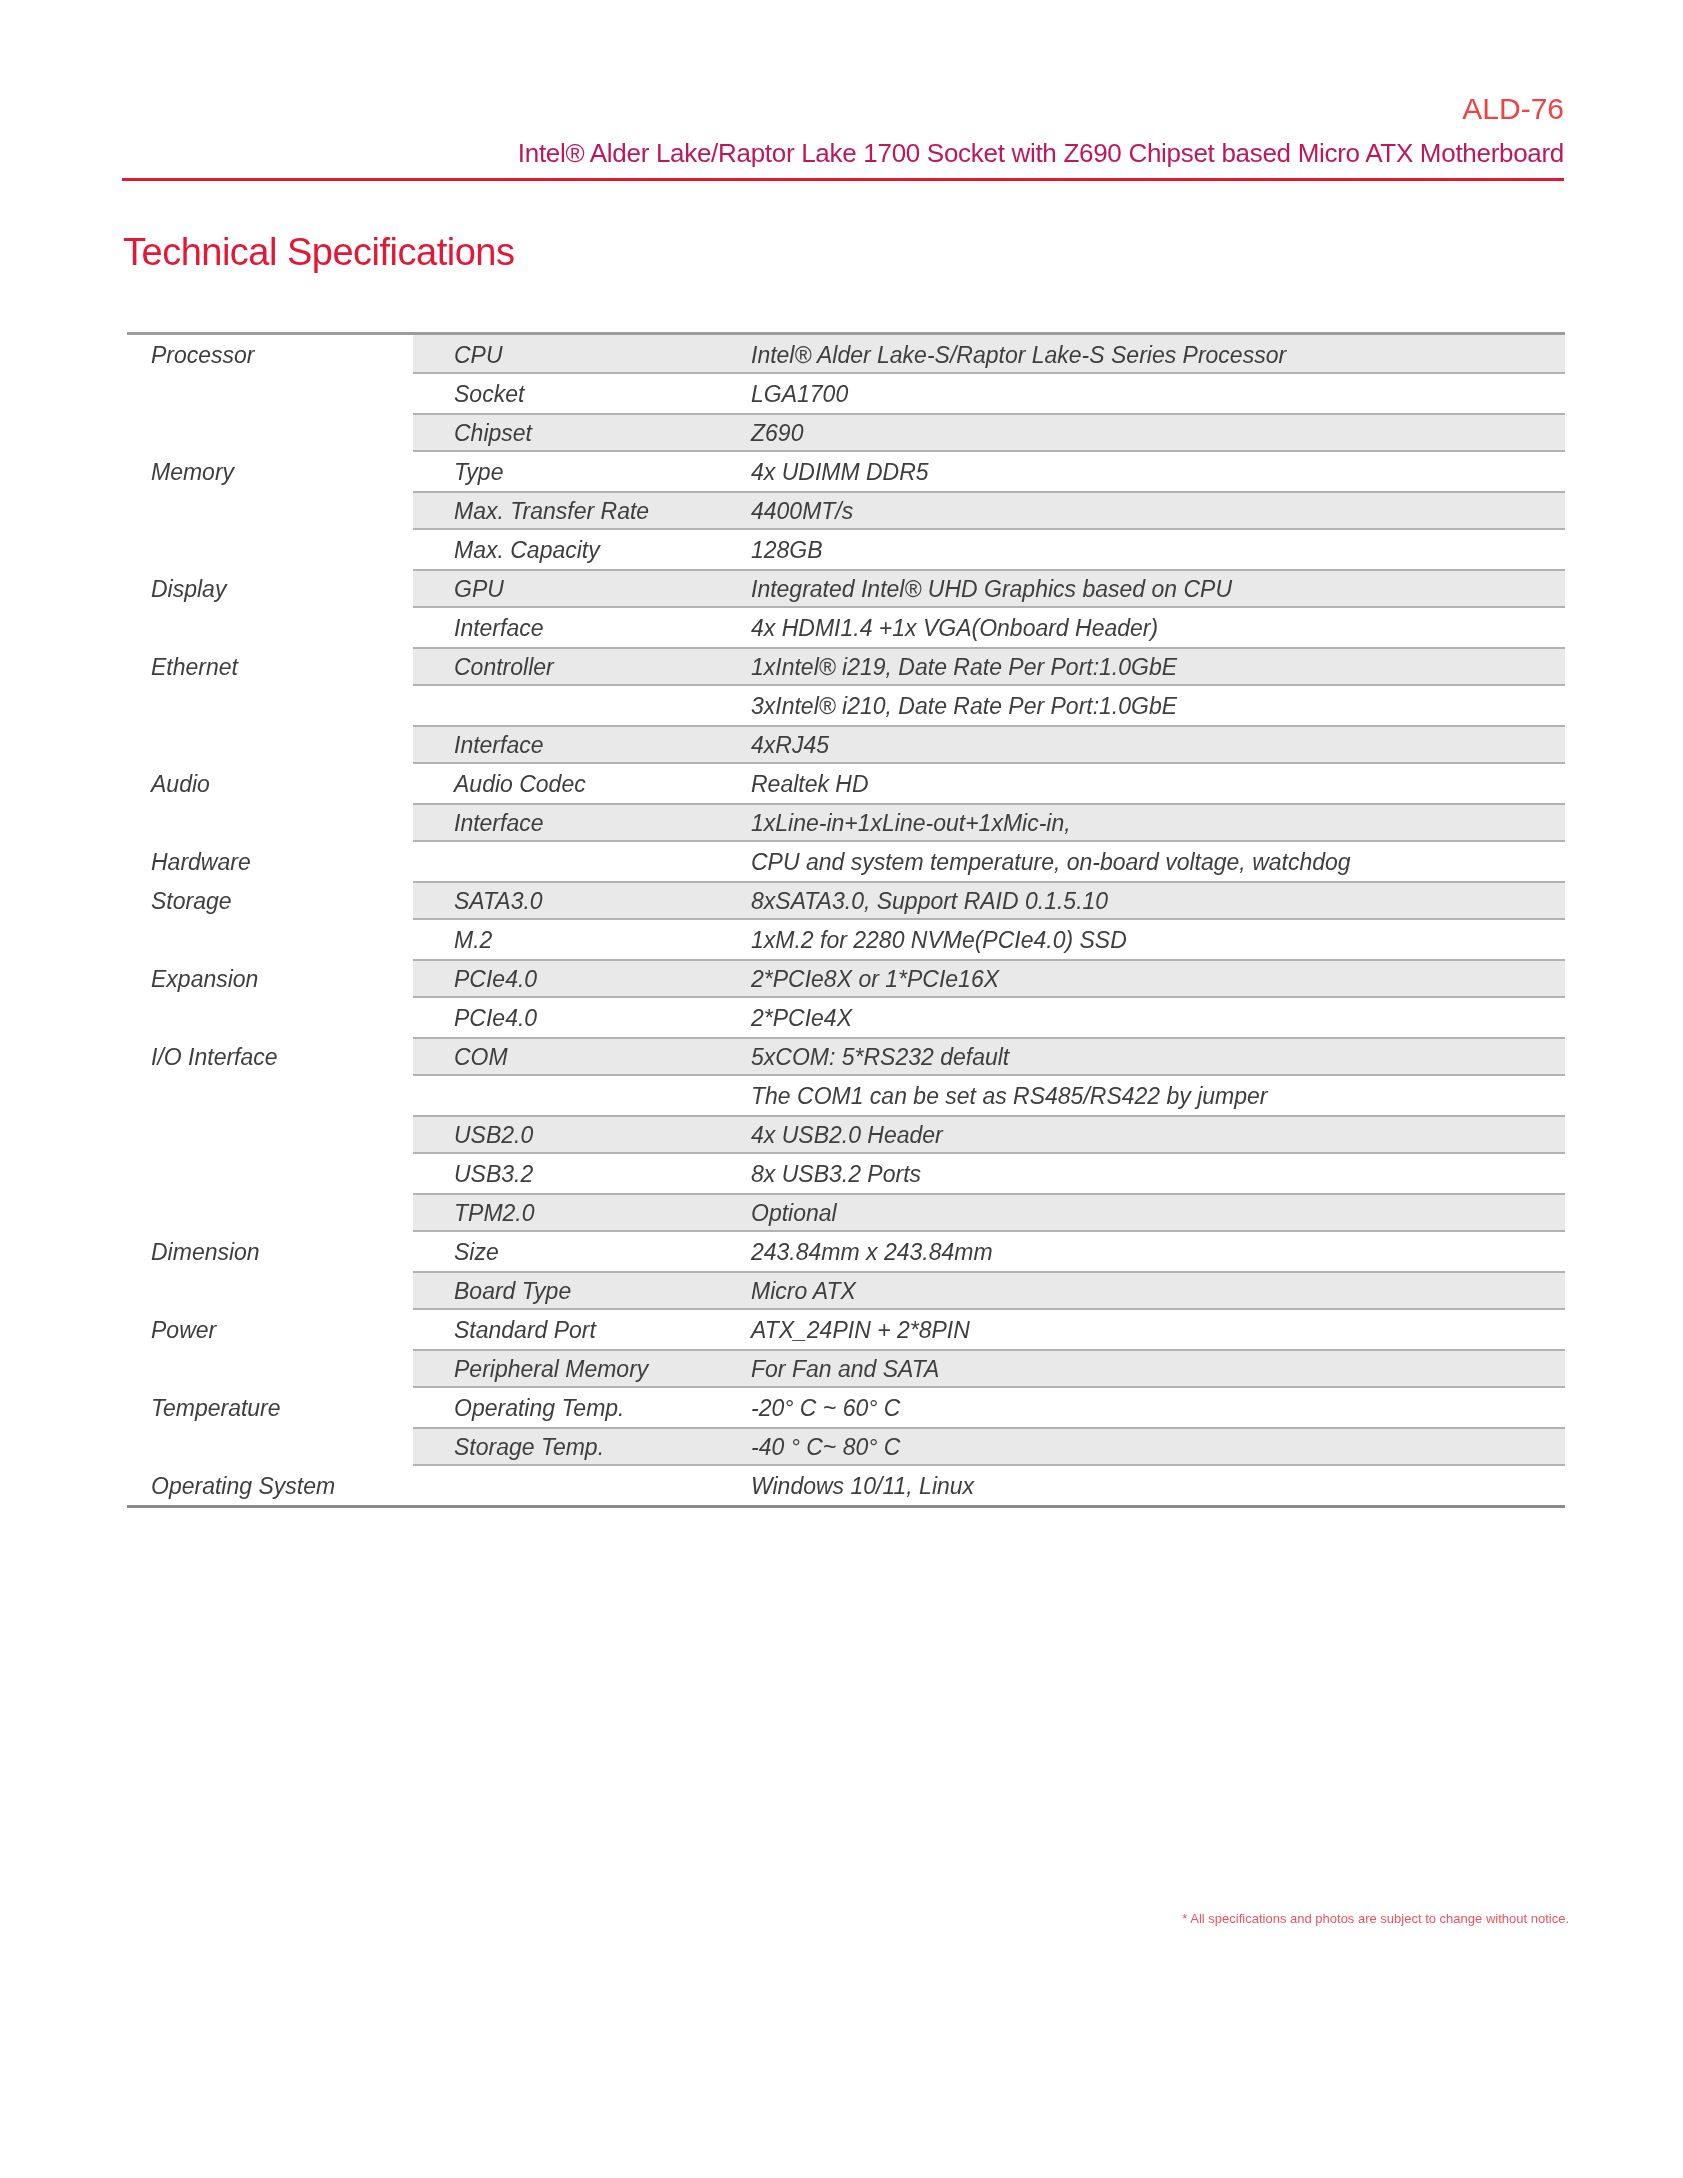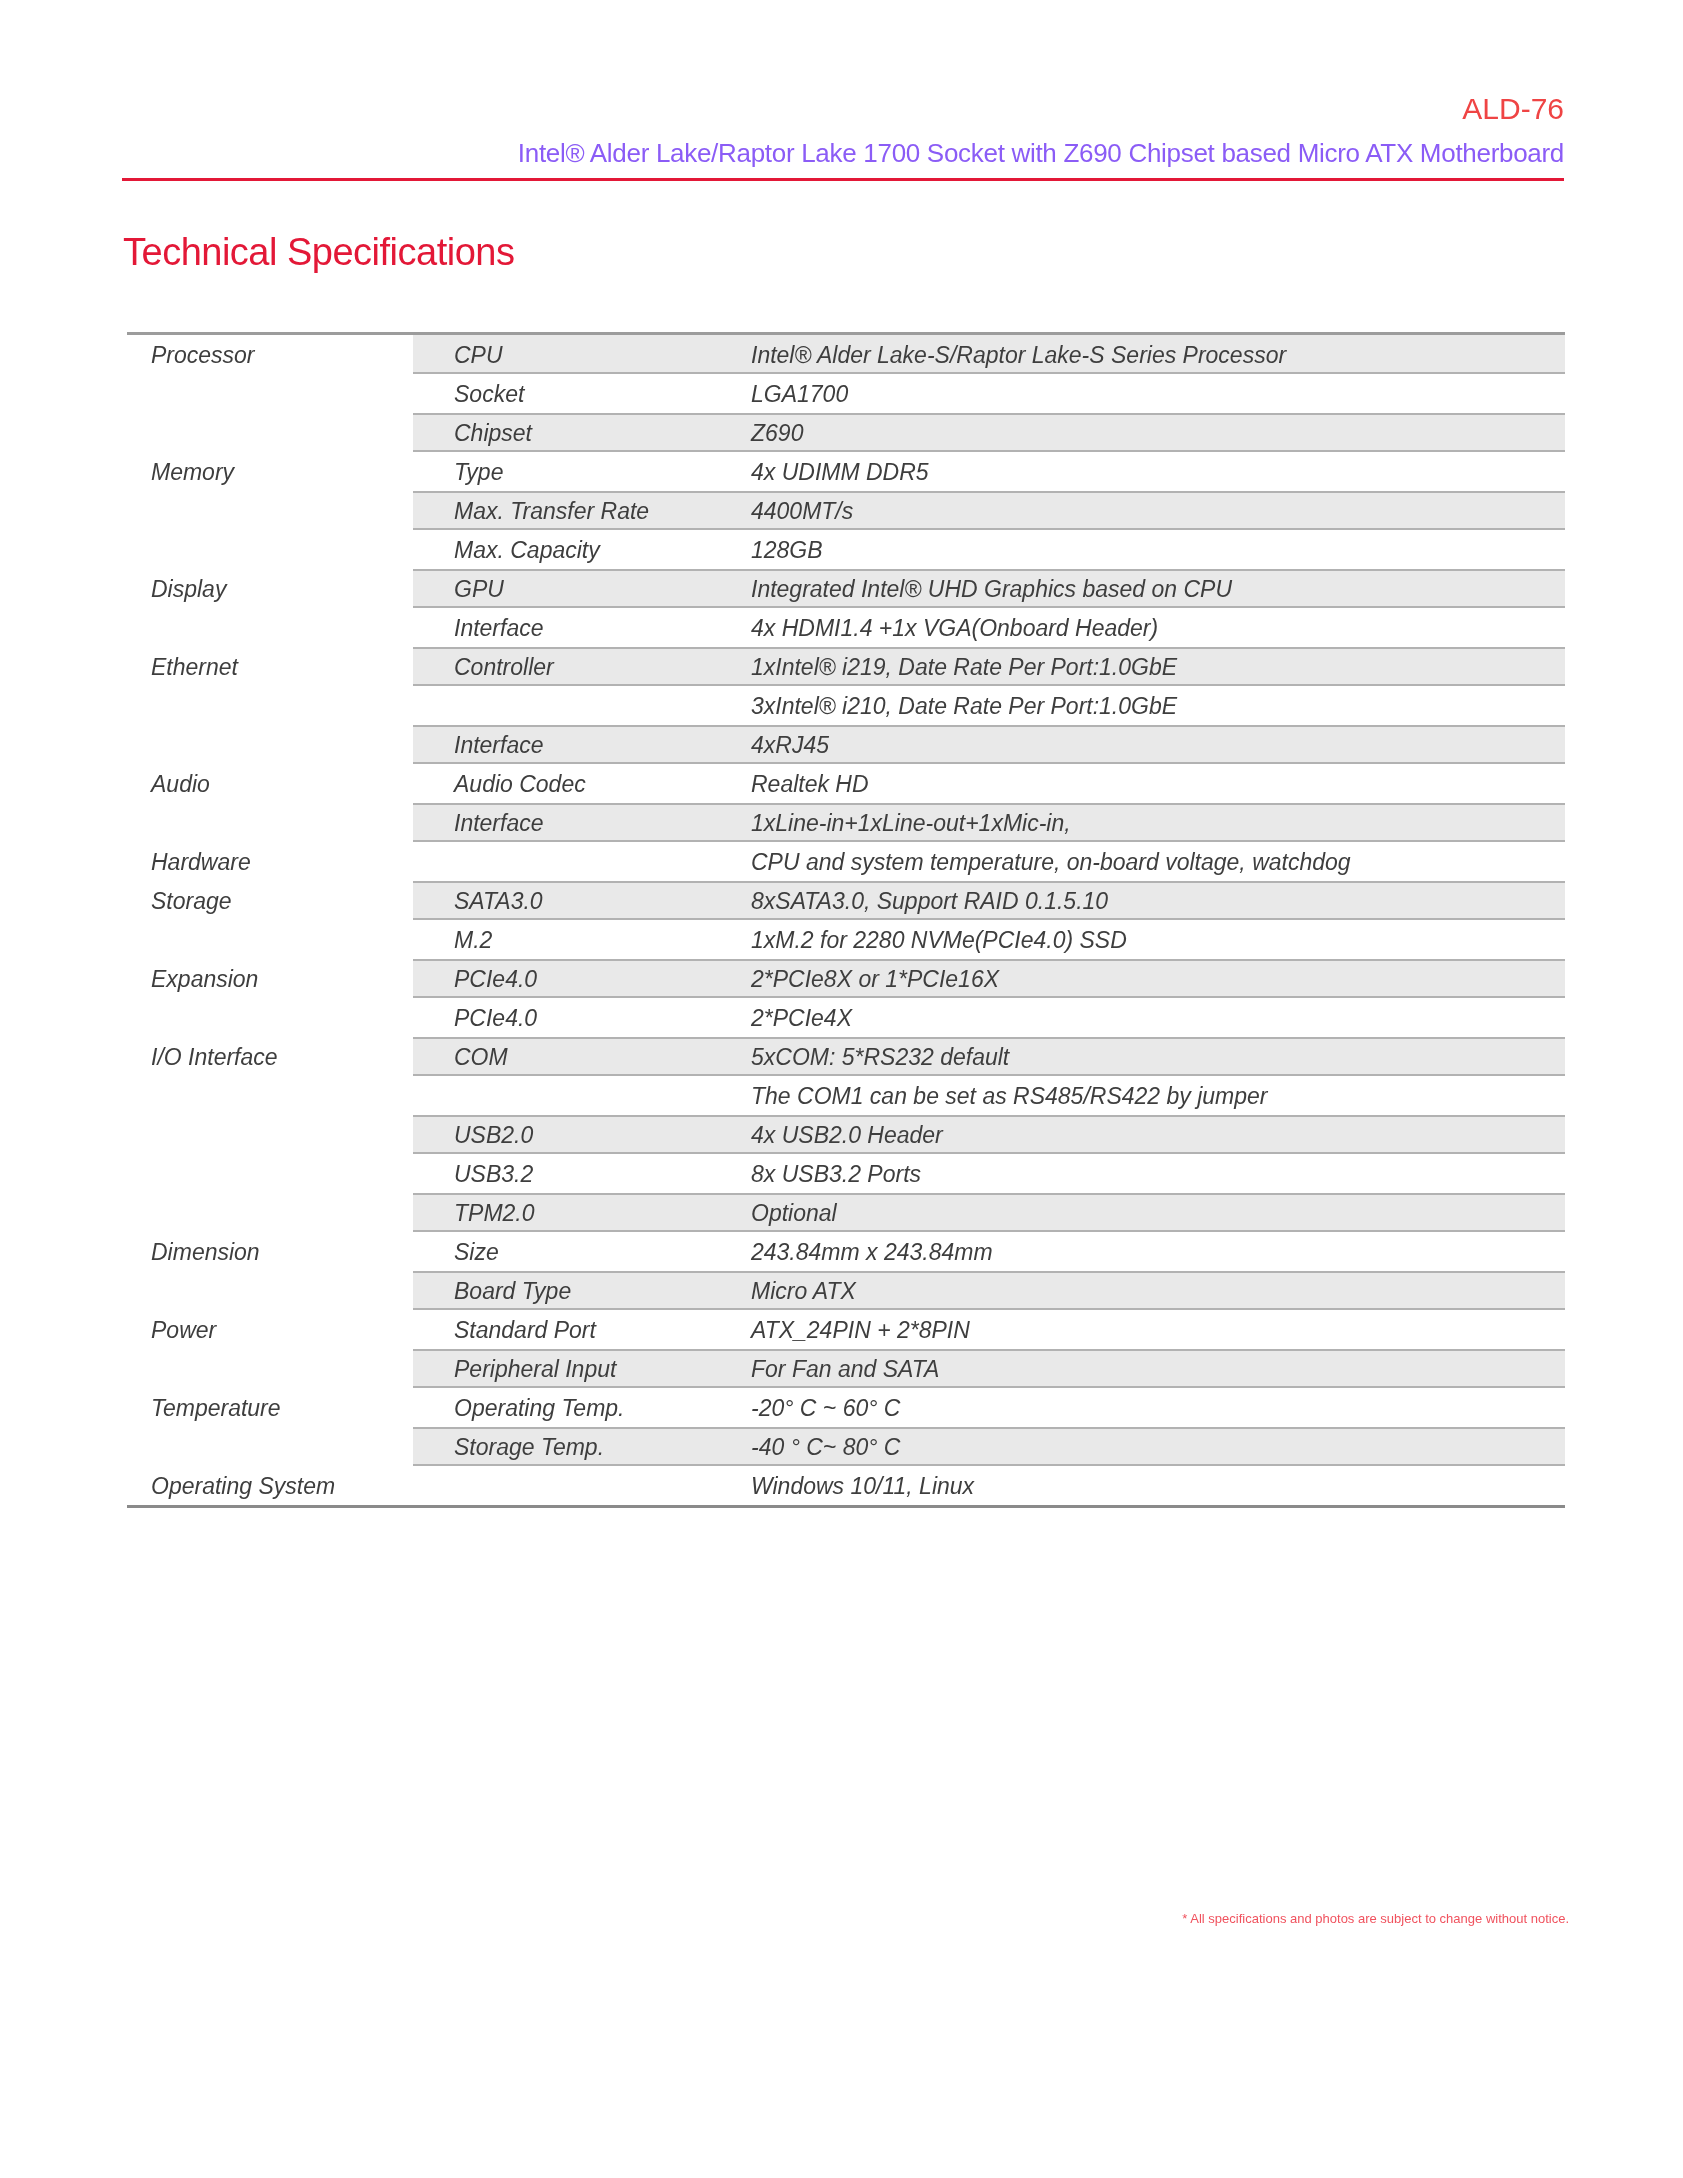--- a/index.html
+++ b/index.html
@@ -10,21 +10,21 @@
     font-family:"Liberation Sans", sans-serif;
     overflow:hidden;
   }
   
   #model-number{
     position:absolute;top:92px;right:119px;
     font-size:30px;color:#ef4444;letter-spacing:0;
   }
   #header-title{
     position:absolute;top:138px;right:119px;
-    font-size:26px;color:#8b5cf6;letter-spacing:-0.3px;
+    font-size:26px;color:#be185d;letter-spacing:-0.3px;
     white-space:nowrap;
   }
   #red-rule{
     position:absolute;top:178px;left:122px;width:1442px;height:3px;
     background:#e31837;
   }
   #section-title{
     position:absolute;top:231px;left:123px;
     font-size:38px;color:#e31837;letter-spacing:-0.5px;
   }
@@ -205,21 +205,21 @@
         <span class="cell val">Micro ATX</span>
       </div>
       <div class="row">
         <div class="band"></div>
         <span class="cell cat">Power</span>
         <span class="cell lbl">Standard Port</span>
         <span class="cell val">ATX_24PIN + 2*8PIN</span>
       </div>
       <div class="row shaded">
         <div class="band"></div>
-        <span class="cell lbl">Peripheral Input</span>
+        <span class="cell lbl">Peripheral Memory</span>
         <span class="cell val">For Fan and SATA</span>
       </div>
       <div class="row">
         <div class="band"></div>
         <span class="cell cat">Temperature</span>
         <span class="cell lbl">Operating Temp.</span>
         <span class="cell val">-20° C ~ 60° C</span>
       </div>
       <div class="row shaded">
         <div class="band"></div>

